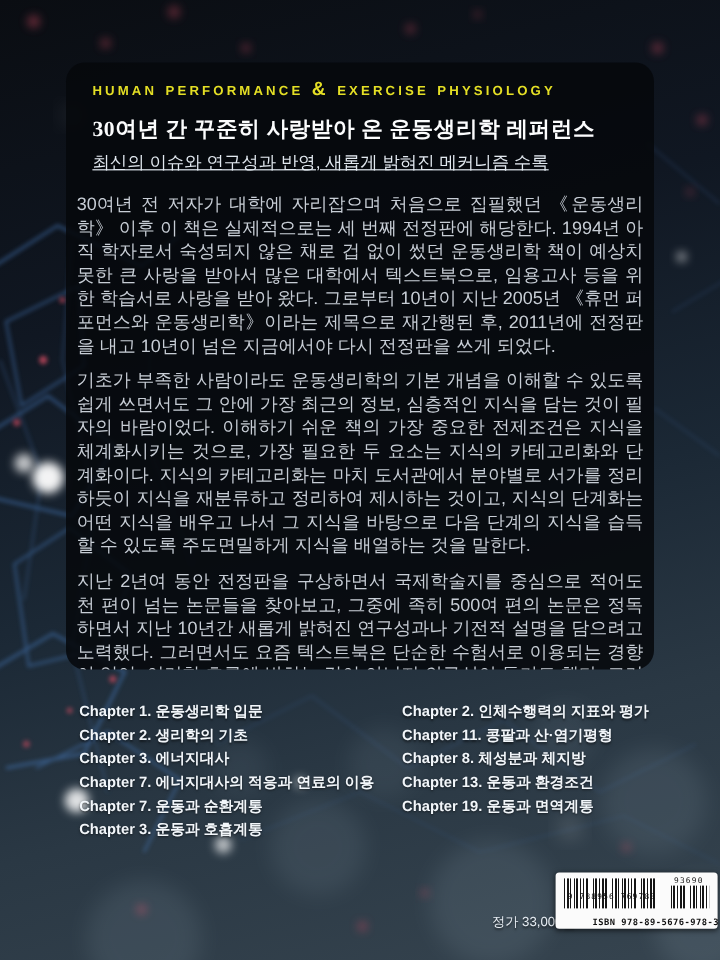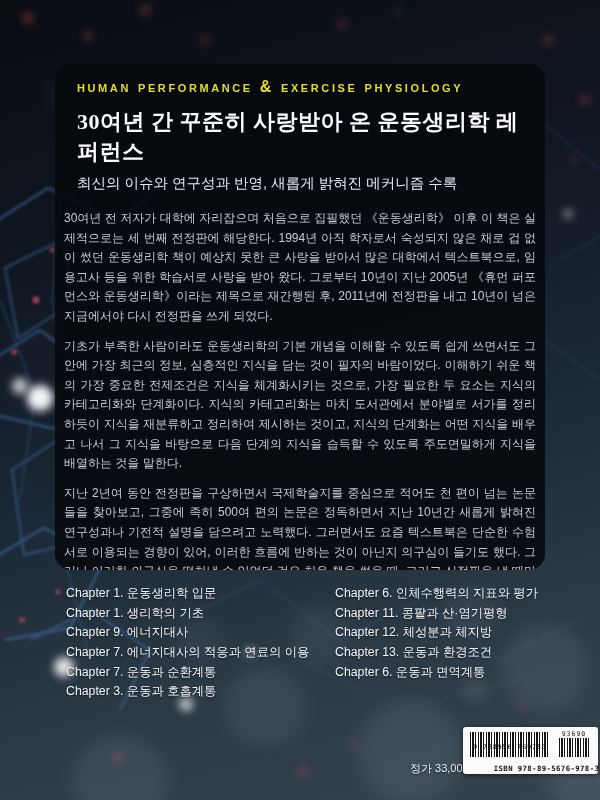--- a/index.html
+++ b/index.html
@@ -4,49 +4,49 @@
 <style>
   html,body{margin:0;padding:0;background:#000;}
   .page{
     position:relative;width:600px;height:800px;overflow:hidden;
     font-family:"Liberation Sans","DejaVu Sans",sans-serif;
     background:linear-gradient(165deg,#0a0d12 0%,#101722 30%,#1b2835 55%,#2a3844 75%,#36444f 100%);
   }
   .bg{position:absolute;left:0;top:0;width:600px;height:800px;}
   
   .panel{
-    position:absolute;left:55px;top:64px;width:490px;height:506px;box-sizing:border-box;
+    position:absolute;left:55px;top:52px;width:490px;height:506px;box-sizing:border-box;
     background:rgba(6,8,12,0.87);border-radius:16px;
     padding:10px 7px 0 7px;overflow:hidden;
   }
   .series-title{
     margin:4px 0 0 15px;
     font-size:16px;font-weight:700;letter-spacing:2.6px;
     font-variant:small-caps;text-transform:lowercase;
     color:#e4df25;
   }
   .headline{
     margin:11px 0 0 15px;
     font-family:"Liberation Serif","DejaVu Serif",serif;
-    font-size:22px;font-weight:700;letter-spacing:.5px;color:#fbfcfd;
+    font-size:18px;font-weight:700;letter-spacing:.5px;color:#fbfcfd;
   }
   .subheadline{
     margin:7px 0 16px 15px;
-    font-size:14.5px;color:#e2e9f0;
+    font-size:14.5px;color:#e2e9f0;text-decoration:underline;
   }
   .panel p{
     margin:0 2px 10px 2px;
-    font-size:12px;line-height:19.6px;color:#c7cdd5;text-align:justify;
+    font-size:15px;line-height:19.6px;color:#c7cdd5;text-align:justify;
   }
   
   .chapters{position:absolute;left:66px;top:585px;width:505px;display:flex;}
   .chapter-col{width:269px;}
   .chapter-col.right{width:236px;}
   .chapter{
-    height:19.7px;font-size:12.3px;font-weight:400;color:#f2f6fa;
+    height:19.7px;font-size:12.3px;font-weight:700;color:#f2f6fa;
     white-space:nowrap;text-shadow:0 1px 2px rgba(0,0,0,.55);
   }
   
   .price{
     position:absolute;left:410px;top:761px;font-size:11px;color:#e8eef4;
     text-shadow:0 1px 2px rgba(0,0,0,.6);
   }
   .barcode-box{
     position:absolute;left:463px;top:727px;width:135px;height:47px;
     background:#fbfbfb;border-radius:3px;box-shadow:0 1px 4px rgba(0,0,0,.55);
@@ -160,32 +160,32 @@
     <div class="subheadline">최신의 이슈와 연구성과 반영, 새롭게 밝혀진 메커니즘 수록</div>
     <p>30여년 전 저자가 대학에 자리잡으며 처음으로 집필했던 《운동생리학》 이후 이 책은 실제적으로는 세 번째 전정판에 해당한다. 1994년 아직 학자로서 숙성되지 않은 채로 겁 없이 썼던 운동생리학 책이 예상치 못한 큰 사랑을 받아서 많은 대학에서 텍스트북으로, 임용고사 등을 위한 학습서로 사랑을 받아 왔다. 그로부터 10년이 지난 2005년 《휴먼 퍼포먼스와 운동생리학》이라는 제목으로 재간행된 후, 2011년에 전정판을 내고 10년이 넘은 지금에서야 다시 전정판을 쓰게 되었다.</p>
     <p>기초가 부족한 사람이라도 운동생리학의 기본 개념을 이해할 수 있도록 쉽게 쓰면서도 그 안에 가장 최근의 정보, 심층적인 지식을 담는 것이 필자의 바람이었다. 이해하기 쉬운 책의 가장 중요한 전제조건은 지식을 체계화시키는 것으로, 가장 필요한 두 요소는 지식의 카테고리화와 단계화이다. 지식의 카테고리화는 마치 도서관에서 분야별로 서가를 정리하듯이 지식을 재분류하고 정리하여 제시하는 것이고, 지식의 단계화는 어떤 지식을 배우고 나서 그 지식을 바탕으로 다음 단계의 지식을 습득할 수 있도록 주도면밀하게 지식을 배열하는 것을 말한다.</p>
     <p>지난 2년여 동안 전정판을 구상하면서 국제학술지를 중심으로 적어도 천 편이 넘는 논문들을 찾아보고, 그중에 족히 500여 편의 논문은 정독하면서 지난 10년간 새롭게 밝혀진 연구성과나 기전적 설명을 담으려고 노력했다. 그러면서도 요즘 텍스트북은 단순한 수험서로 이용되는 경향이 있어, 이러한 흐름에 반하는 것이 아닌지 의구심이 들기도 했다. 그러나 이러한 의구심을 떨쳐낼 수 있었던 것은 처음 책을 썼을 때, 그리고 신정판을 낼 때마다 당시로서는 새로운 정보와 지식을 많이 담고 있었지만 -그래서 공부하기에 너무 벅차다고 평가받기도 했지만- 결과적으로는 운동생리학의 세계에 이끌려 지적인 탐험을 떠나려는 사람이 많다는 것을 알게 되었기 때문이다.</p>
 
   </div>
 
   <div class="chapters">
     <div class="chapter-col left">
       <div class="chapter">Chapter 1. 운동생리학 입문</div>
-      <div class="chapter">Chapter 1. 생리학의 기초</div>
-      <div class="chapter">Chapter 9. 에너지대사</div>
+      <div class="chapter">Chapter 2. 생리학의 기초</div>
+      <div class="chapter">Chapter 3. 에너지대사</div>
       <div class="chapter">Chapter 7. 에너지대사의 적응과 연료의 이용</div>
       <div class="chapter">Chapter 7. 운동과 순환계통</div>
       <div class="chapter">Chapter 3. 운동과 호흡계통</div>
     </div>
     <div class="chapter-col right">
-      <div class="chapter">Chapter 6. 인체수행력의 지표와 평가</div>
+      <div class="chapter">Chapter 2. 인체수행력의 지표와 평가</div>
       <div class="chapter">Chapter 11. 콩팥과 산·염기평형</div>
-      <div class="chapter">Chapter 12. 체성분과 체지방</div>
+      <div class="chapter">Chapter 8. 체성분과 체지방</div>
       <div class="chapter">Chapter 13. 운동과 환경조건</div>
-      <div class="chapter">Chapter 6. 운동과 면역계통</div>
+      <div class="chapter">Chapter 19. 운동과 면역계통</div>
     </div>
   </div>
 
   <div class="price">정가 33,000원</div>
 
   <div class="barcode-box">
     <div class="bars main"></div>
     <div class="barcode-number">9 788956 769783</div>
     <div class="addon-code">93690 &gt;</div>
     <div class="bars addon"></div>

